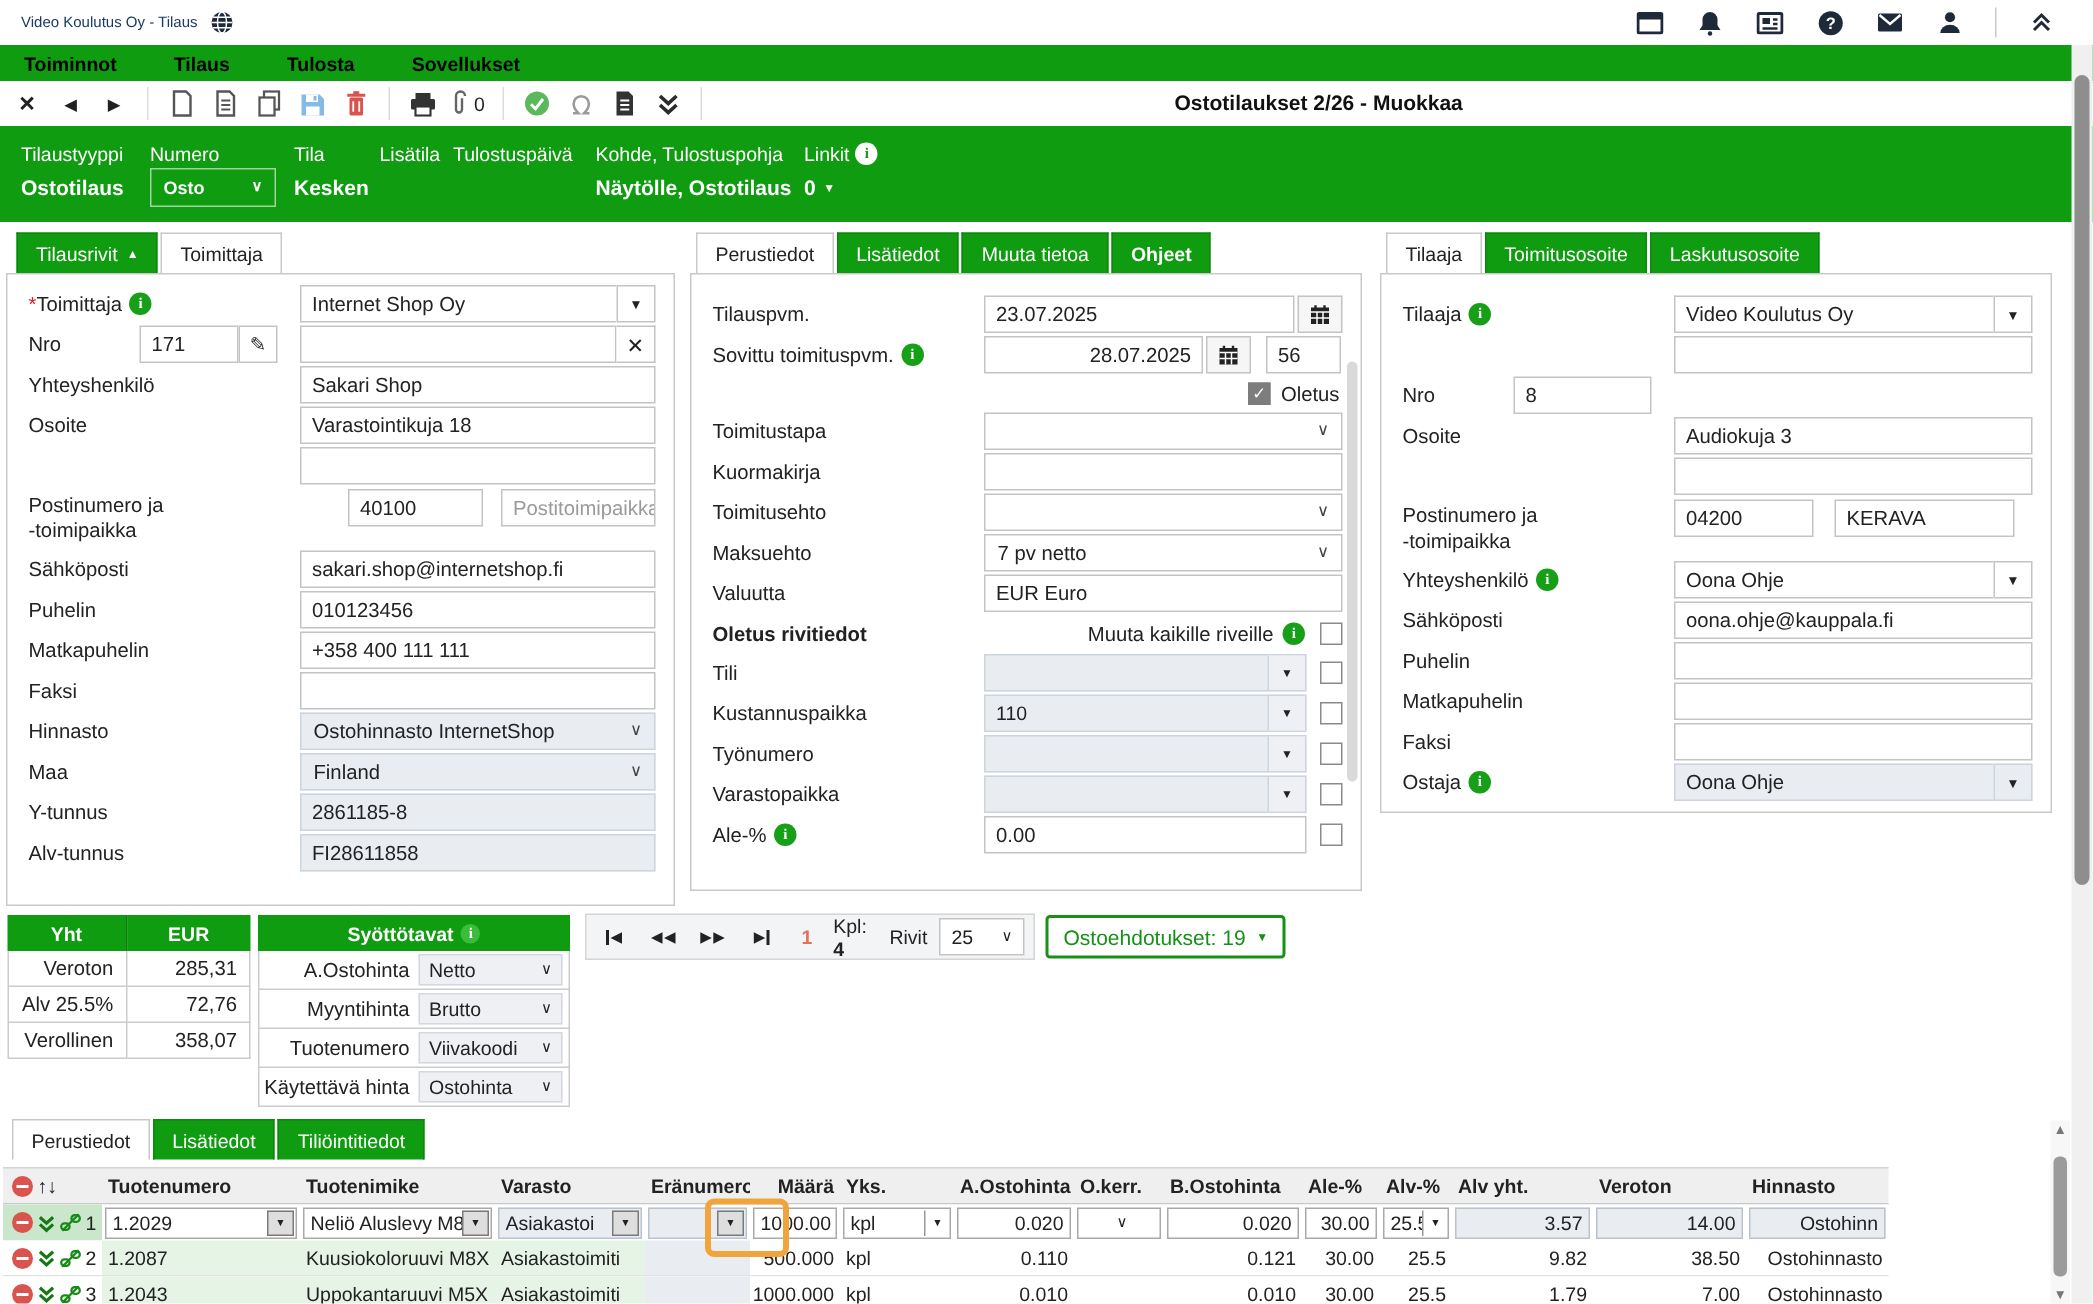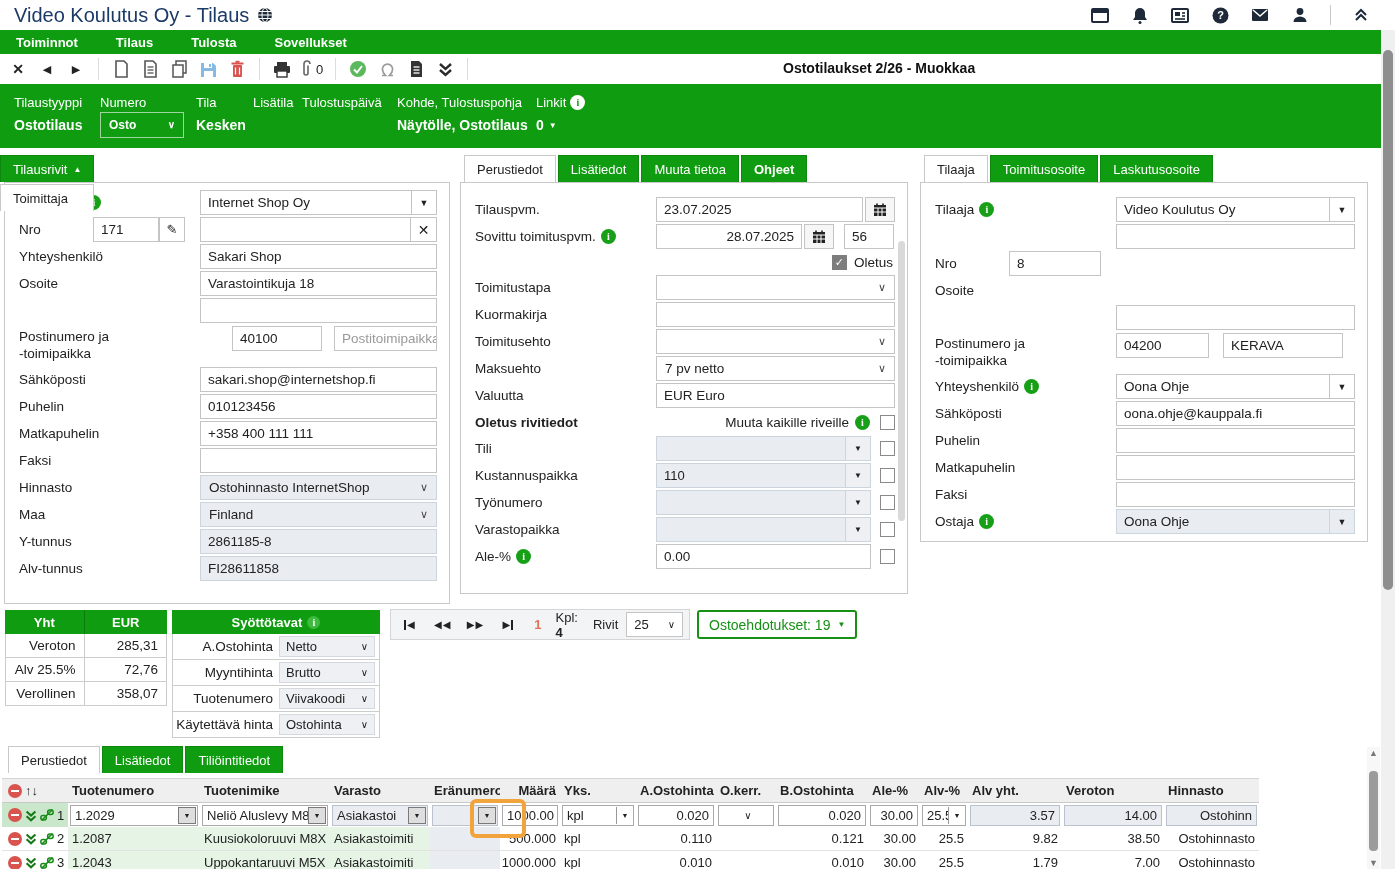--- a/index.html
+++ b/index.html
@@ -10,26 +10,26 @@
     --border:#c4c4c4;
     --orange:#f2a43c;
   }
   html,body{margin:0;padding:0;}
   body{
     width:1395px;height:869px;position:relative;overflow:hidden;
     font-family:"Liberation Sans",sans-serif;font-size:13px;color:#222;background:#fff;
   }
   
   .titlebar{position:absolute;left:0;top:0;width:100%;height:30px;background:#fff;display:flex;align-items:center;}
-  .app-title{color:#1b3a66;font-size:20px;margin-left:14px;}
+  .app-title{color:#1b3a66;font-size:10px;margin-left:14px;}
   .globe{margin-left:8px;display:inline-flex;}
   .tb-icons{position:absolute;right:24px;top:0;height:30px;display:flex;align-items:center;gap:20px;color:#1e2a3a;}
   .tb-sep{width:1px;height:20px;background:#c9c9c9;}
   .menubar{position:absolute;left:0;top:30px;width:100%;height:24px;background:var(--green);display:flex;align-items:center;}
-  .menu-item{color:#ffffff;font-weight:bold;font-size:13px;margin-left:16px;margin-right:22px;cursor:default;}
+  .menu-item{color:#000000;font-weight:bold;font-size:13px;margin-left:16px;margin-right:22px;cursor:default;}
   .toolbar{position:absolute;left:0;top:54px;width:100%;height:30px;background:#fff;display:flex;align-items:center;gap:9px;padding-left:8px;box-sizing:border-box;}
   .tool{display:inline-flex;align-items:center;justify-content:center;min-width:20px;height:22px;}
   .tsep{width:1px;height:22px;background:#dcdcdc;margin:0 3px;}
   .ctx-title{position:absolute;left:783px;top:60px;font-weight:bold;font-size:14px;color:#111;}
   
   .greenband{position:absolute;left:0;top:84px;width:100%;height:64px;background:var(--green);color:#fff;}
   .gb-label{position:absolute;top:11px;font-size:13px;}
   .gb-value{position:absolute;top:33px;font-size:14px;font-weight:bold;}
   .gb-select{position:absolute;left:100px;top:28px;width:84px;height:26px;border:1px solid #9fd49f;display:flex;align-items:center;justify-content:space-between;padding:0 8px;box-sizing:border-box;font-weight:bold;font-size:12px;}
   .chev{font-size:10px;line-height:1;}
@@ -289,21 +289,21 @@
       <span class="chev">∨</span>
     </span>
   <span class="gb-value" style="left:196px;">Kesken</span>
   <span class="gb-value" style="left:397px;">Näytölle, Ostotilaus</span>
   <span class="gb-value" style="left:536px;display:flex;align-items:center;gap:5px;">
       <span>0</span>
       <span style="font-size:8px;">▼</span>
     </span>
 </div>
 
-<div class="tabsrow" style="left:0;top:155px;flex-direction:column;">
+<div class="tabsrow" style="left:11px;top:155px;">
   <div class="tab green">
       <span>Tilausrivit</span>
       <span class="tri">▲</span>
     </div>
   <div class="tab">
       <span>Toimittaja</span>
     </div>
 </div>
 <div class="panel" style="left:4px;top:182px;width:446px;height:422px;">
   <div class="frow">
@@ -600,20 +600,23 @@
     <span class="fctrl">
         <span class="inp"></span>
       </span>
   </div>
   <div class="frow">
     <span class="flabel" style="width:74px;">Nro</span>
     <span class="inp" style="flex:none;width:92px;">8</span>
   </div>
   <div class="frow">
     <span class="flabel">Osoite</span>
+    <span class="fctrl">
+        <span class="inp">Audiokuja 3</span>
+      </span>
   </div>
   <div class="frow">
     <span class="flabel"></span>
     <span class="fctrl">
         <span class="inp"></span>
       </span>
   </div>
   <div class="frow" style="min-height:40px;">
     <span class="flabel" style="flex-direction:column;align-items:flex-start;gap:0;line-height:17px;">
         <span>Postinumero ja</span>

